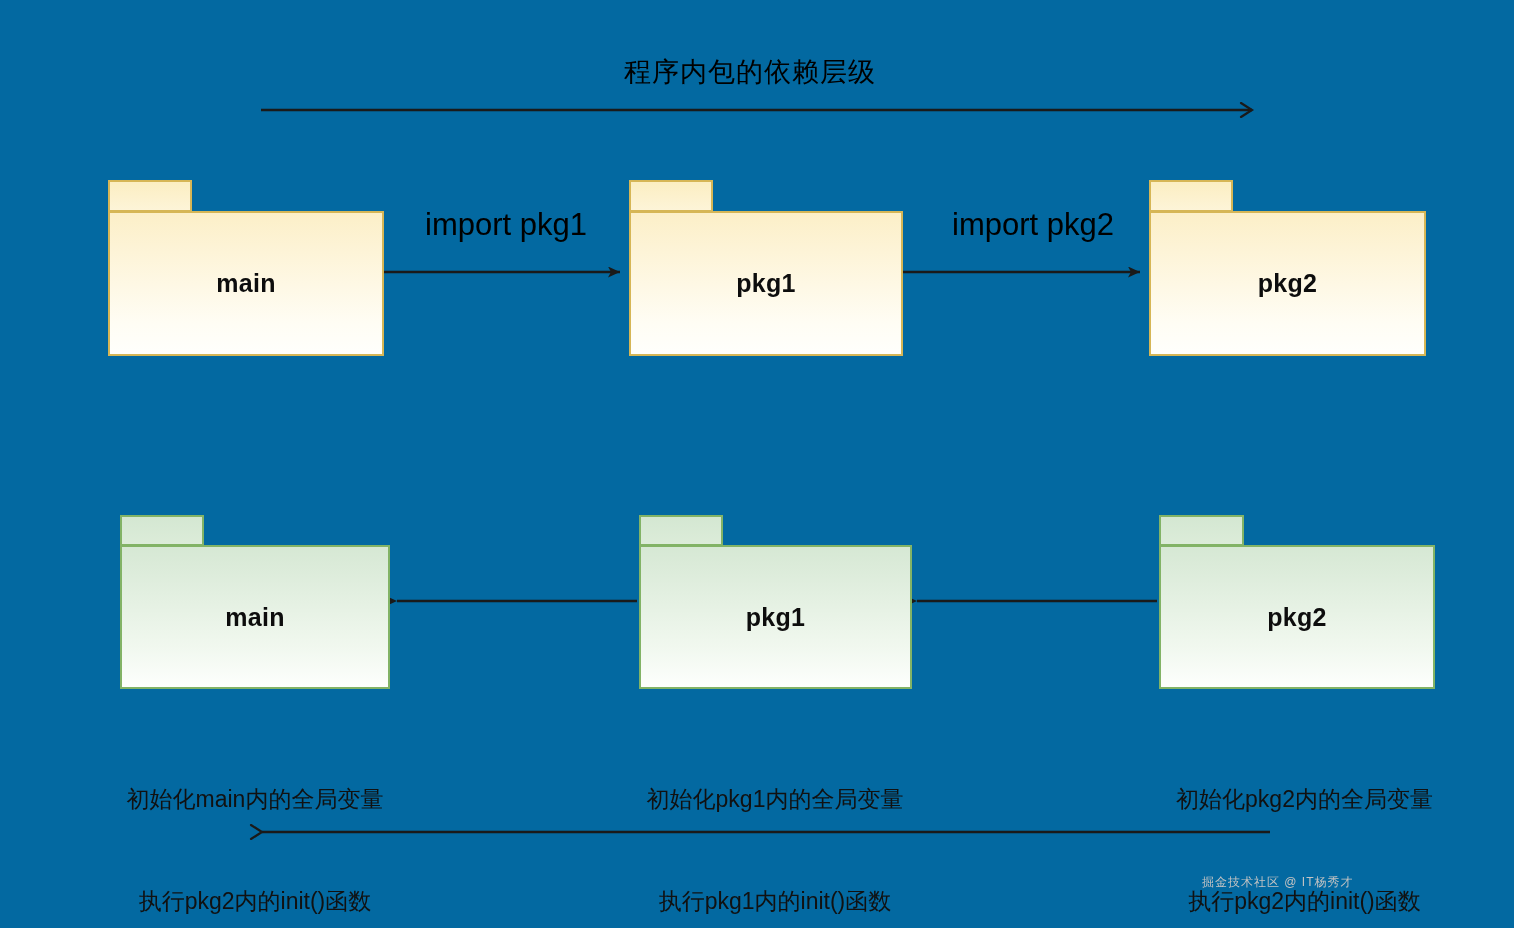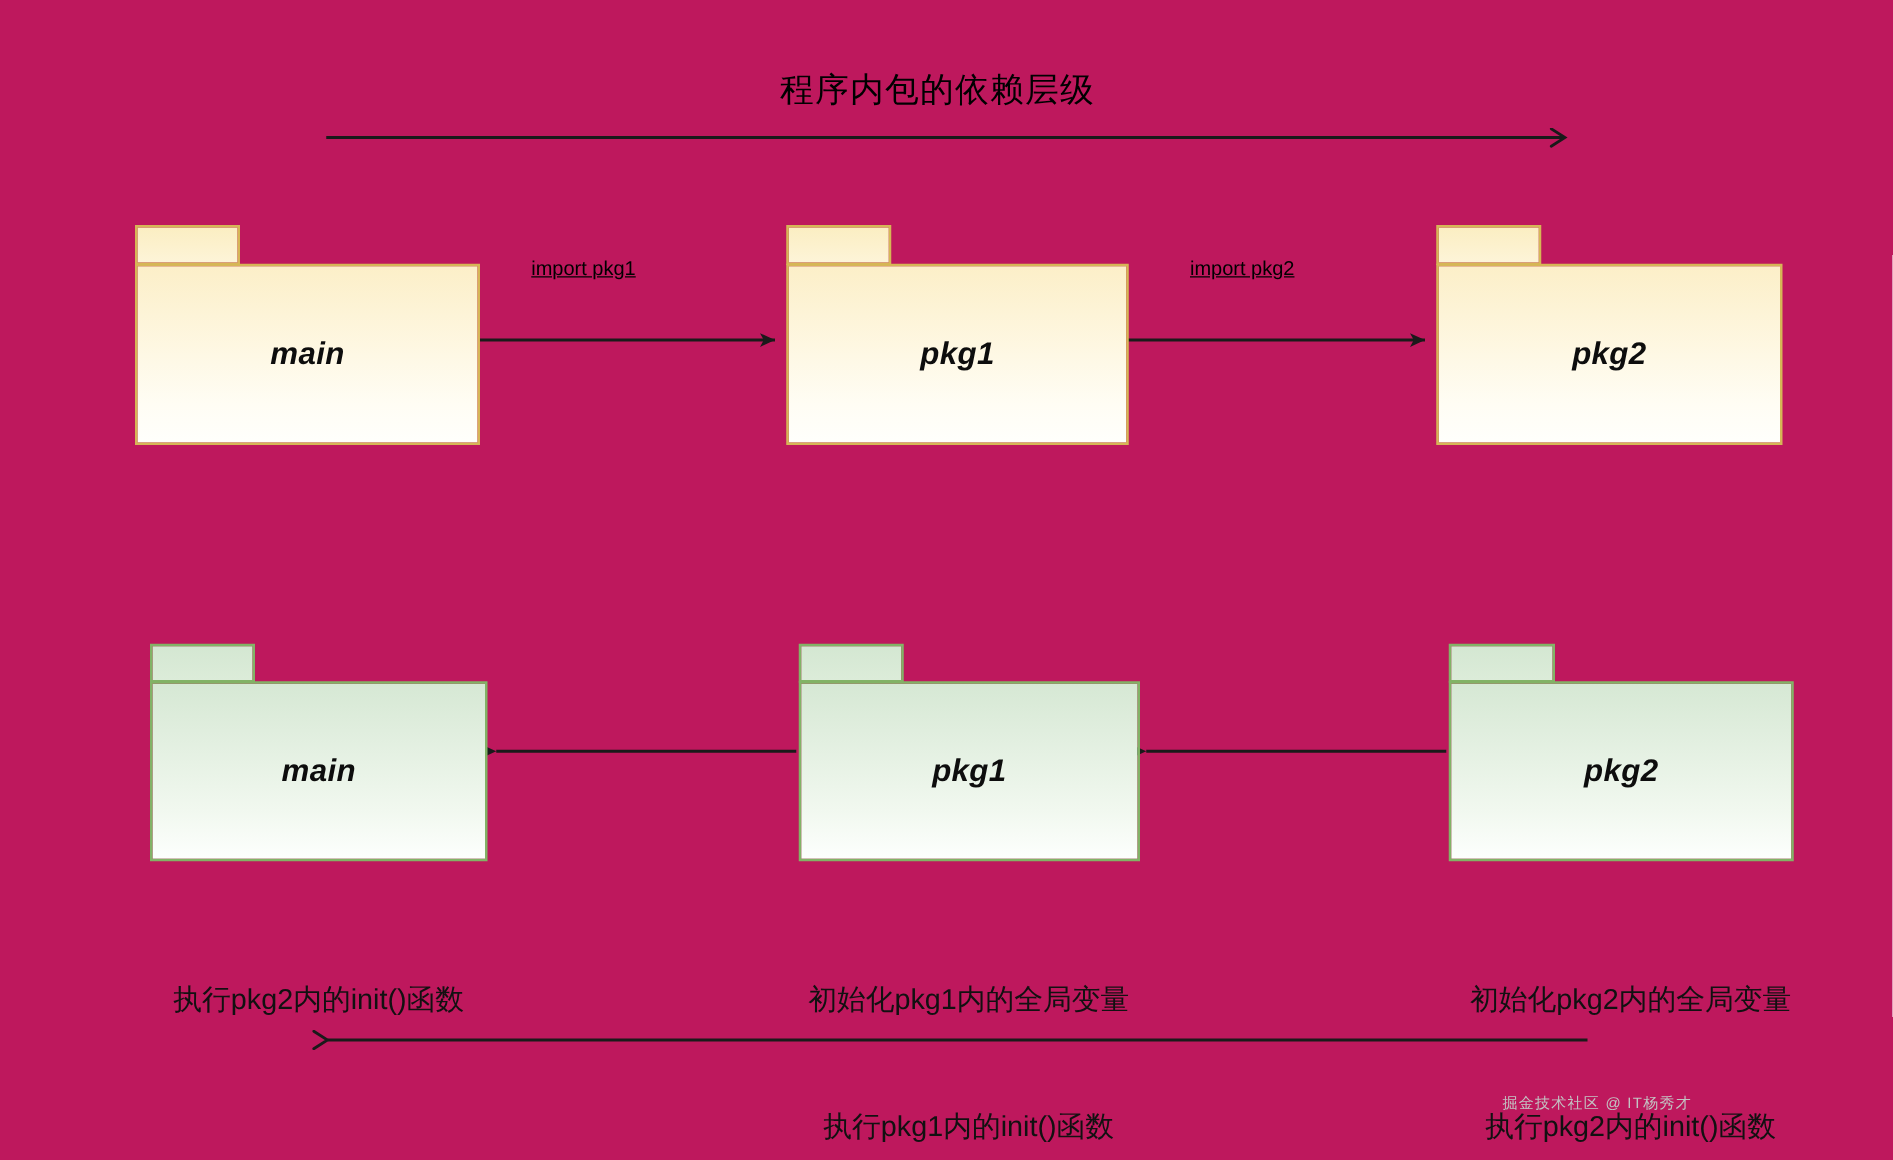--- a/index.html
+++ b/index.html
@@ -8,37 +8,36 @@
     background: #ffffff;
   }
   body {
     font-family: "Liberation Sans", "DejaVu Sans", sans-serif;
     color: #000000;
   }
   #canvas {
     position: relative;
     width: 1514px;
     height: 928px;
-    background: #be185d;
+    background: #0369a1;
     overflow: hidden;
   }
 
   
   .txt {
     position: absolute;
     white-space: pre;
     color: #000000;
   }
   .title-cn {
     font-size: 27px;
     letter-spacing: 1px;
   }
   .edge-label {
-    font-size: 16px;
-    text-decoration: underline;
+    font-size: 31px;
   }
   .pkg-label {
     position: absolute;
     width: 100%;
     text-align: center;
     font-size: 25px;
     font-weight: bold;
     color: #0d0d0d;
     letter-spacing: 0.3px;
   }
@@ -71,21 +70,20 @@
   }
   .folder .body {
     position: absolute;
     left: 0;
     box-sizing: border-box;
     border-width: 2px;
     border-style: solid;
     display: flex;
     align-items: center;
     justify-content: center;
-    font-style: italic;
   }
 
   
   .folder.yellow .tab {
     border-color: #d6b656;
     background: linear-gradient(180deg, #fbeec2 0%, #fdf4d8 100%);
   }
   .folder.yellow .body {
     border-color: #d6b656;
     background: linear-gradient(180deg, #fcefc8 0%, #fffdf4 78%, #fffffc 100%);
@@ -186,20 +184,21 @@
   </div>
 
   <div class="folder green" style="left:1159px; top:515px; width:276px; height:174px;">
     <div class="tab" style="width:85px; height:31px;"></div>
     <div class="body" style="top:30px; width:276px; height:144px;">
       <span class="pkg-label">pkg2</span>
     </div>
   </div>
 
   <div class="caption" style="left:50px; top:714px; width:410px;">
+    <div>初始化main内的全局变量</div>
     <div>执行pkg2内的init()函数</div>
   </div>
 
   <div class="caption" style="left:570px; top:714px; width:410px;">
     <div>初始化pkg1内的全局变量</div>
     <div>执行pkg1内的init()函数</div>
   </div>
 
   <div class="caption" style="left:1097px; top:714px; width:415px;">
     <div>初始化pkg2内的全局变量</div>

